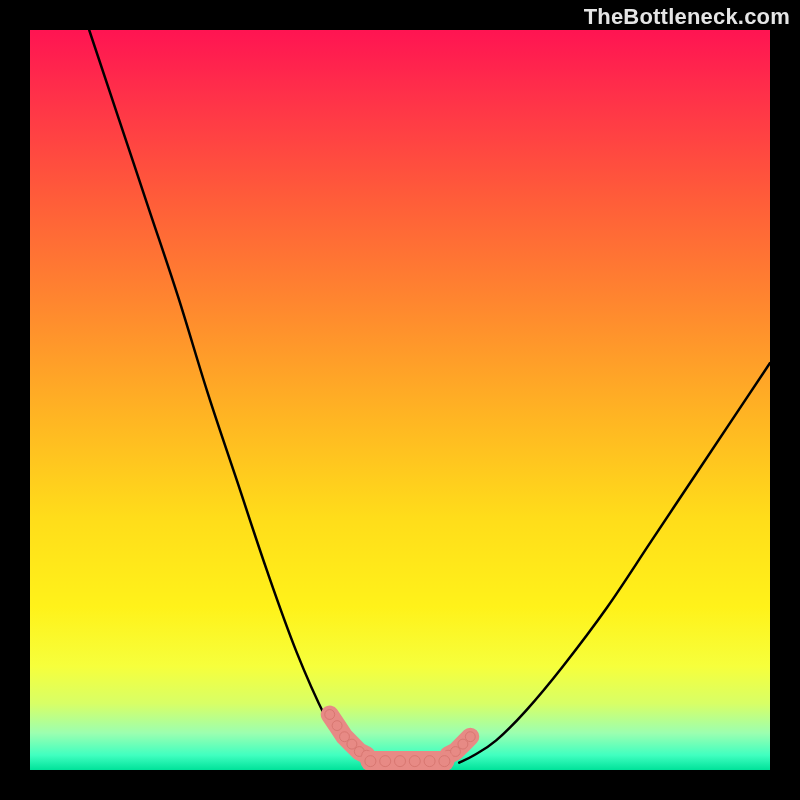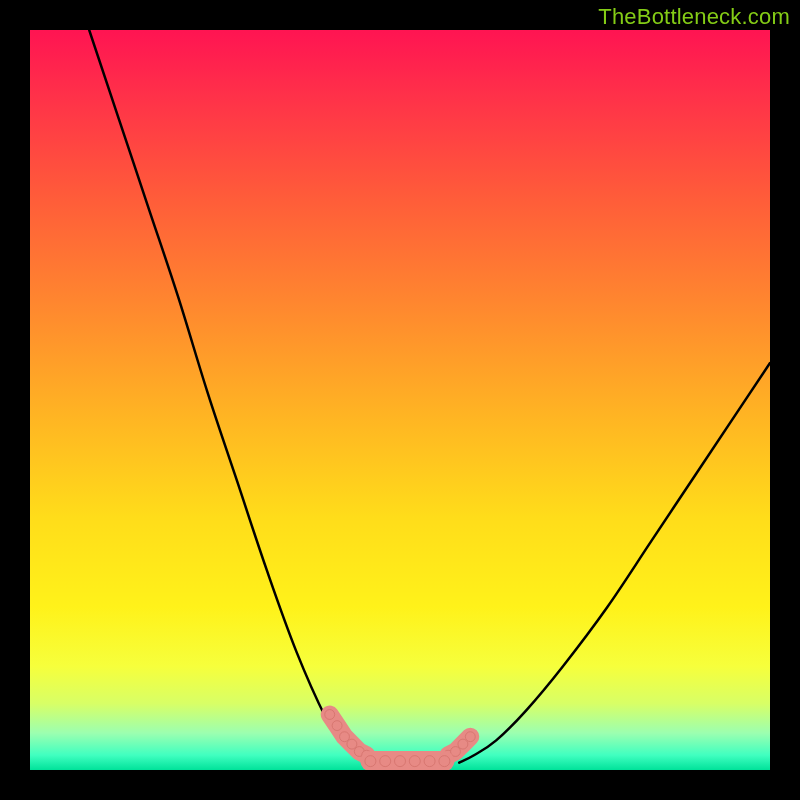--- a/index.html
+++ b/index.html
@@ -39,23 +39,23 @@
       #d8ff66 91%,
       #9cffb0 95%,
       #40ffc0 98%,
       #00e29a 100%
     );
   }
   .watermark {
     position: absolute;
     top: 4px;
     right: 10px;
-    color: #84cc16;
+    color: #e5e5e5;
     font-size: 22px;
-    font-weight: 400;
+    font-weight: 700;
     letter-spacing: 0.2px;
     user-select: none;
     text-align: right;
   }
   svg.curves {
     position: absolute;
     top: 0;
     left: 0;
     width: 740px;
     height: 740px;

